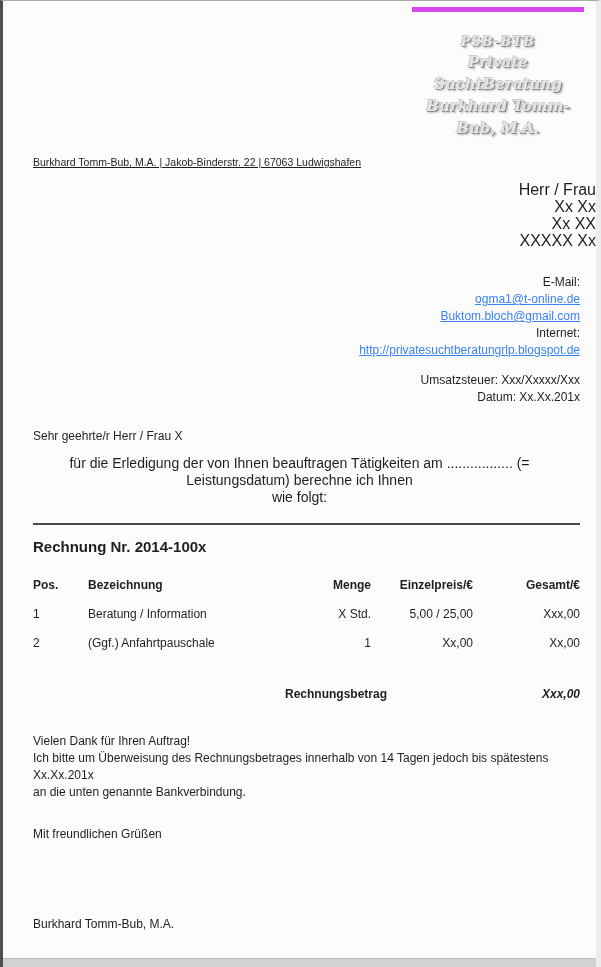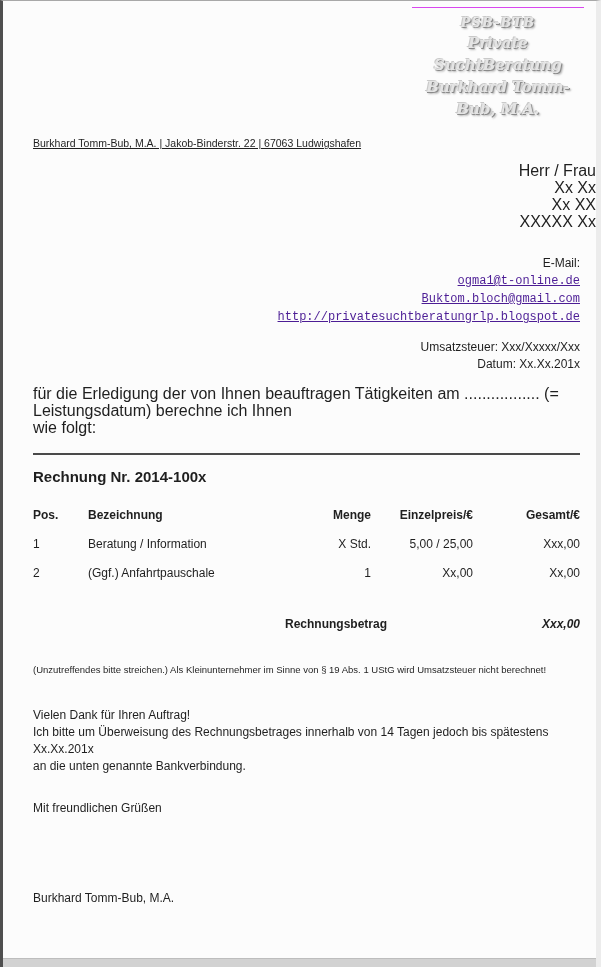--- a/index.html
+++ b/index.html
@@ -21,22 +21,22 @@
     left: 0; right: 0; bottom: 0;
     height: 9px;
     background: #d2d2d2;
     border-top: 1px solid #bdbdbd;
   }
 
   
   .brand {
     width: 172px;
     margin: 6px 12px 0 auto;
-    border-top: 1px solid #d946ef;
-    padding-top: 5px;
+    border-top: 5px solid #d946ef;
+    padding-top: 20px;
     text-align: center;
     font-family: "DejaVu Serif", serif;
     font-style: italic;
     font-weight: bold;
     color: #e4e4e4;
     text-shadow: -1px -1px 0 #c9c9c9, 1px 1px 0 #8a8a8a, 2px 2px 2px #b5b5b5;
   }
   .brand-line1 { font-size: 13px; line-height: 19px; letter-spacing: 1px; }
   .brand-line2, .brand-line3 { font-size: 15px; line-height: 22px; }
 
@@ -49,29 +49,28 @@
   .recipient { margin: 13px 0 0 30px; font-size: 16px; line-height: 17px; text-align: right; }
   .ital { }
 
   .contact {
     margin: 25px 16px 4px 0;
     text-align: right;
     font-size: 12px;
     line-height: 17px;
   }
   .contact a {
-    color: #4c1d95;
+    color: #3b82f6;
     text-decoration: underline;
     cursor: pointer;
-    font-family: Liberation Mono, monospace;
   }
   .taxdate { margin-top: 13px; }
 
   .salutation { margin: 23px 0 0 30px; font-size: 12px; }
-  .intro { margin: 12px 30px 0 30px; font-size: 16px; line-height: 17px; }
+  .intro { margin: 12px 30px 0 30px; font-size: 14px; line-height: 17px; text-align: center; }
 
   .rule {
     height: 0;
     border: none;
     border-top: 2px solid #4a4a4a;
     margin: 17px 16px 0 30px;
   }
 
   .invoice-title { margin: 13px 0 0 30px; font-size: 15px; font-weight: bold; }
 
@@ -122,27 +121,31 @@
     <div>Herr / Frau</div>
     <div class="ital">Xx Xx</div>
     <div class="ital">Xx XX</div>
     <div class="ital">XXXXX Xx</div>
   </div>
 
   <div class="contact">
     <div>E-Mail:</div>
     <div><a>ogma1@t-online.de</a></div>
     <div><a>Buktom.bloch@gmail.com</a></div>
+    <div>Internet:</div>
     <div><a>http://privatesuchtberatungrlp.blogspot.de</a></div>
     <div class="taxdate">
       <div><span>Umsatzsteuer: </span><span class="ital">Xxx/Xxxxx/Xxx</span></div>
       <div><span>Datum: </span><span class="ital">Xx.Xx.201x</span></div>
     </div>
   </div>
 
+  <div class="salutation">
+    <span>Sehr geehrte/r Herr / Frau </span><span class="ital">X</span>
+  </div>
 
   <div class="intro">
     <span>für die Erledigung der von Ihnen beauftragen Tätigkeiten am ................. (= Leistungsdatum) berechne ich Ihnen</span><br>
     <span>wie folgt:</span>
   </div>
 
   <hr class="rule">
 
   <div class="invoice-title">Rechnung Nr. 2014-100x</div>
 
@@ -168,21 +171,20 @@
       <div class="c-unit ital">Xx,00</div>
       <div class="c-total ital">Xx,00</div>
     </div>
   </div>
 
   <div class="total-row">
     <div class="t-label">Rechnungsbetrag</div>
     <div class="t-value">Xxx,00</div>
   </div>
 
-  <div class="legal">(Unzutreffendes bitte streichen.) Als Kleinunternehmer im Sinne von § 19 Abs. 1 UStG wird Umsatzsteuer nicht berechnet!</div>
 
   <div class="closing">
     <span>Vielen Dank für Ihren Auftrag!</span><br>
     <span>Ich bitte um Überweisung des Rechnungsbetrages innerhalb von 14 Tagen jedoch bis spätestens </span><span class="ital">Xx.Xx.201x</span><br>
     <span>an die unten genannte Bankverbindung.</span>
   </div>
 
   <div class="regards">Mit freundlichen Grüßen</div>
 
   <div class="signature">Burkhard Tomm-Bub, M.A.</div>

